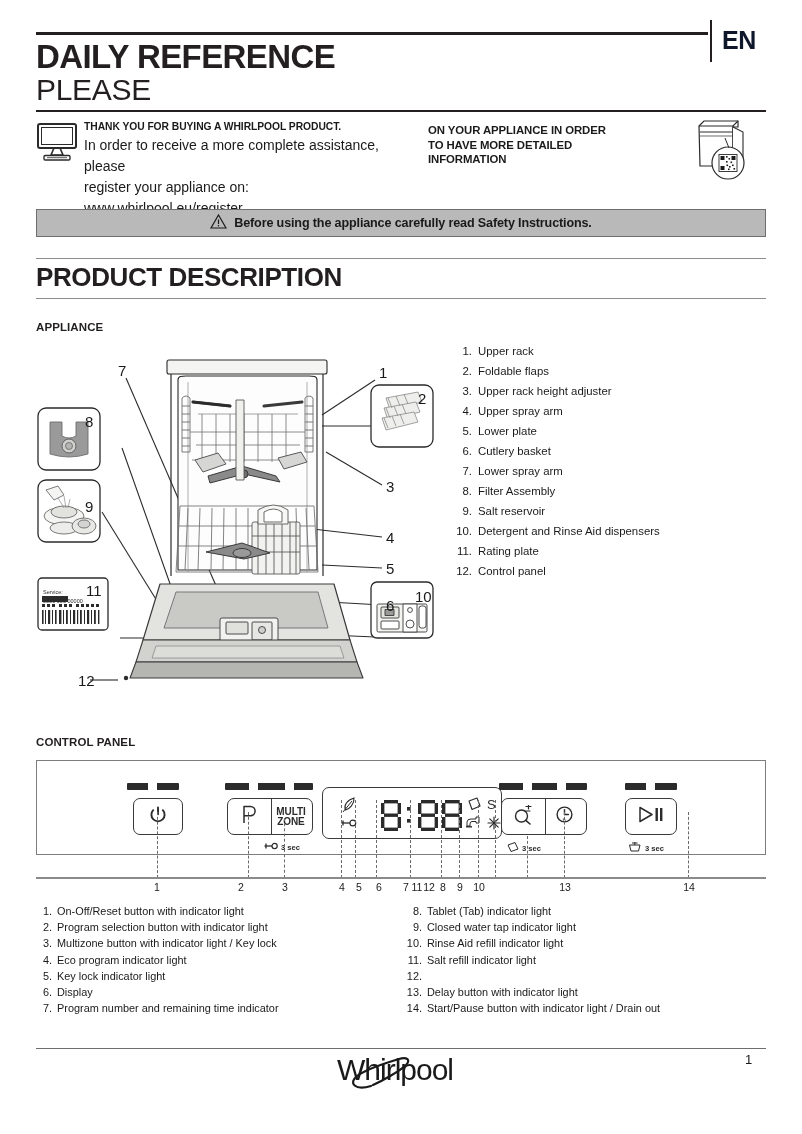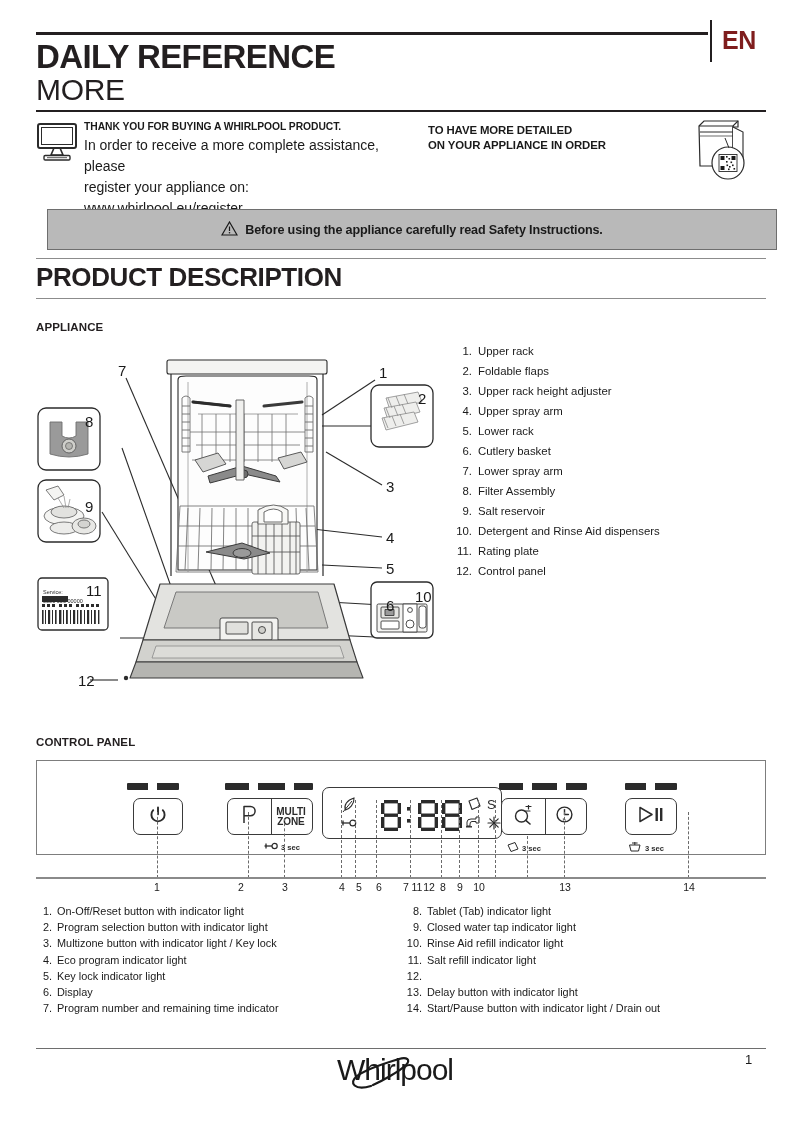--- a/index.html
+++ b/index.html
@@ -23,21 +23,21 @@
     position: absolute; left: 36px; top: 32px; width: 672px; height: 3px;
     background: #231f20;
   }
   .hdr-divider {
     position: absolute; left: 710px; top: 20px; width: 2px; height: 42px;
     background: #231f20;
   }
   .lang-badge {
     position: absolute; left: 722px; top: 26px;
     font-size: 25px; font-weight: bold; letter-spacing: -0.5px;
-    color: #7f1d1d;
+    color: #0f172a;
   }
   .title-main {
     position: absolute; left: 36px; top: 40px;
     font-size: 33px; font-weight: bold; letter-spacing: -0.6px;
     color: #231f20; line-height: 1.04;
   }
   .title-sub {
     position: absolute; left: 36px; top: 74px;
     font-size: 30px; font-weight: normal; letter-spacing: -0.3px;
     color: #231f20; line-height: 1.04;
@@ -58,23 +58,23 @@
 
   .qr-block {
     position: absolute; left: 428px; top: 123px; width: 250px;
     font-size: 11.4px; font-weight: bold; line-height: 1.28;
     letter-spacing: -0.1px;
   }
   .dw-icon { position: absolute; left: 692px; top: 118px; }
 
   
   .safety-bar {
-    position: absolute; left: 36px; top: 209px; width: 730px; height: 41px;
+    position: absolute; left: 36px; top: 209px; width: 730px; height: 28px;
     background: #b9b9b9; border: 1px solid #6e6e6e;
-    display: flex; align-items: center; justify-content: center; margin-left: 11px;
+    display: flex; align-items: center; justify-content: center;
   }
   .safety-bar .txt {
     font-size: 12.6px; font-weight: bold; letter-spacing: -0.15px; color: #1a1a1a;
   }
   .safety-bar .warn { margin-right: 7px; display: inline-block; vertical-align: -2px; }
 
   
   .pd-rule-top {
     position: absolute; left: 36px; top: 258px; width: 730px; height: 1px;
     background: #8c8c8c;
@@ -186,42 +186,43 @@
 </style>
 </head>
 <body>
 
 <div class="page">
 
   <div class="hdr-rule-top"></div>
   <div class="hdr-divider"></div>
   <div class="lang-badge">EN</div>
   <div class="title-main">DAILY REFERENCE</div>
-  <div class="title-sub">MORE</div>
+  <div class="title-sub">PLEASE</div>
   <div class="hdr-rule-bot"></div>
 
   <div class="monitor-icon">
     <svg width="42" height="40" viewBox="0 0 42 40">
       <rect x="2" y="2" width="38" height="24" rx="2" fill="none" stroke="#2b2b2b" stroke-width="2"></rect>
       <rect x="5.5" y="5.5" width="31" height="17" fill="none" stroke="#2b2b2b" stroke-width="1"></rect>
       <path d="M18 26 L15 33 L27 33 L24 26 Z" fill="none" stroke="#2b2b2b" stroke-width="1.6"></path>
       <rect x="8" y="33.5" width="26" height="4.5" rx="1.2" fill="none" stroke="#2b2b2b" stroke-width="1.4"></rect>
       <line x1="11" y1="35.7" x2="31" y2="35.7" stroke="#2b2b2b" stroke-width="0.8"></line>
     </svg>
   </div>
 
   <div class="thanks">
     <div class="t1">THANK YOU FOR BUYING A WHIRLPOOL PRODUCT.</div>
     <div class="t2">In order to receive a more complete  assistance,  please</div>
     <div class="t2"><span>register your appliance on: </span><b>www.whirlpool.eu/register</b></div>
   </div>
 
   <div class="qr-block">
+    <div>ON YOUR APPLIANCE IN ORDER</div>
     <div>TO HAVE MORE DETAILED</div>
-    <div>ON YOUR APPLIANCE IN ORDER</div>
+    <div>INFORMATION</div>
   </div>
 
   <div class="dw-icon">
     <svg width="58" height="62" viewBox="0 0 58 62">
 
       <path d="M7 8 L12 3 L46 3 L46 9 L41 9 L41 48 L8 48 Z" fill="#fff" stroke="#2b2b2b" stroke-width="1.2"></path>
       <path d="M7 8 L41 8 L46 3" fill="none" stroke="#2b2b2b" stroke-width="1.2"></path>
       <line x1="41" y1="8" x2="41" y2="48" stroke="#2b2b2b" stroke-width="1.2"></line>
       <path d="M8 14 L41 14" stroke="#2b2b2b" stroke-width="1"></path>
       <path d="M8 18 L41 18" stroke="#2b2b2b" stroke-width="0.7"></path>
@@ -480,21 +481,21 @@
       <li>
           <span class="n">3.</span>
           <span>Upper rack height adjuster</span>
         </li>
       <li>
           <span class="n">4.</span>
           <span>Upper spray arm</span>
         </li>
       <li>
           <span class="n">5.</span>
-          <span>Lower  rack</span>
+          <span>Lower  plate</span>
         </li>
       <li>
           <span class="n">6.</span>
           <span>Cutlery basket</span>
         </li>
       <li>
           <span class="n">7.</span>
           <span>Lower spray arm</span>
         </li>
       <li>

